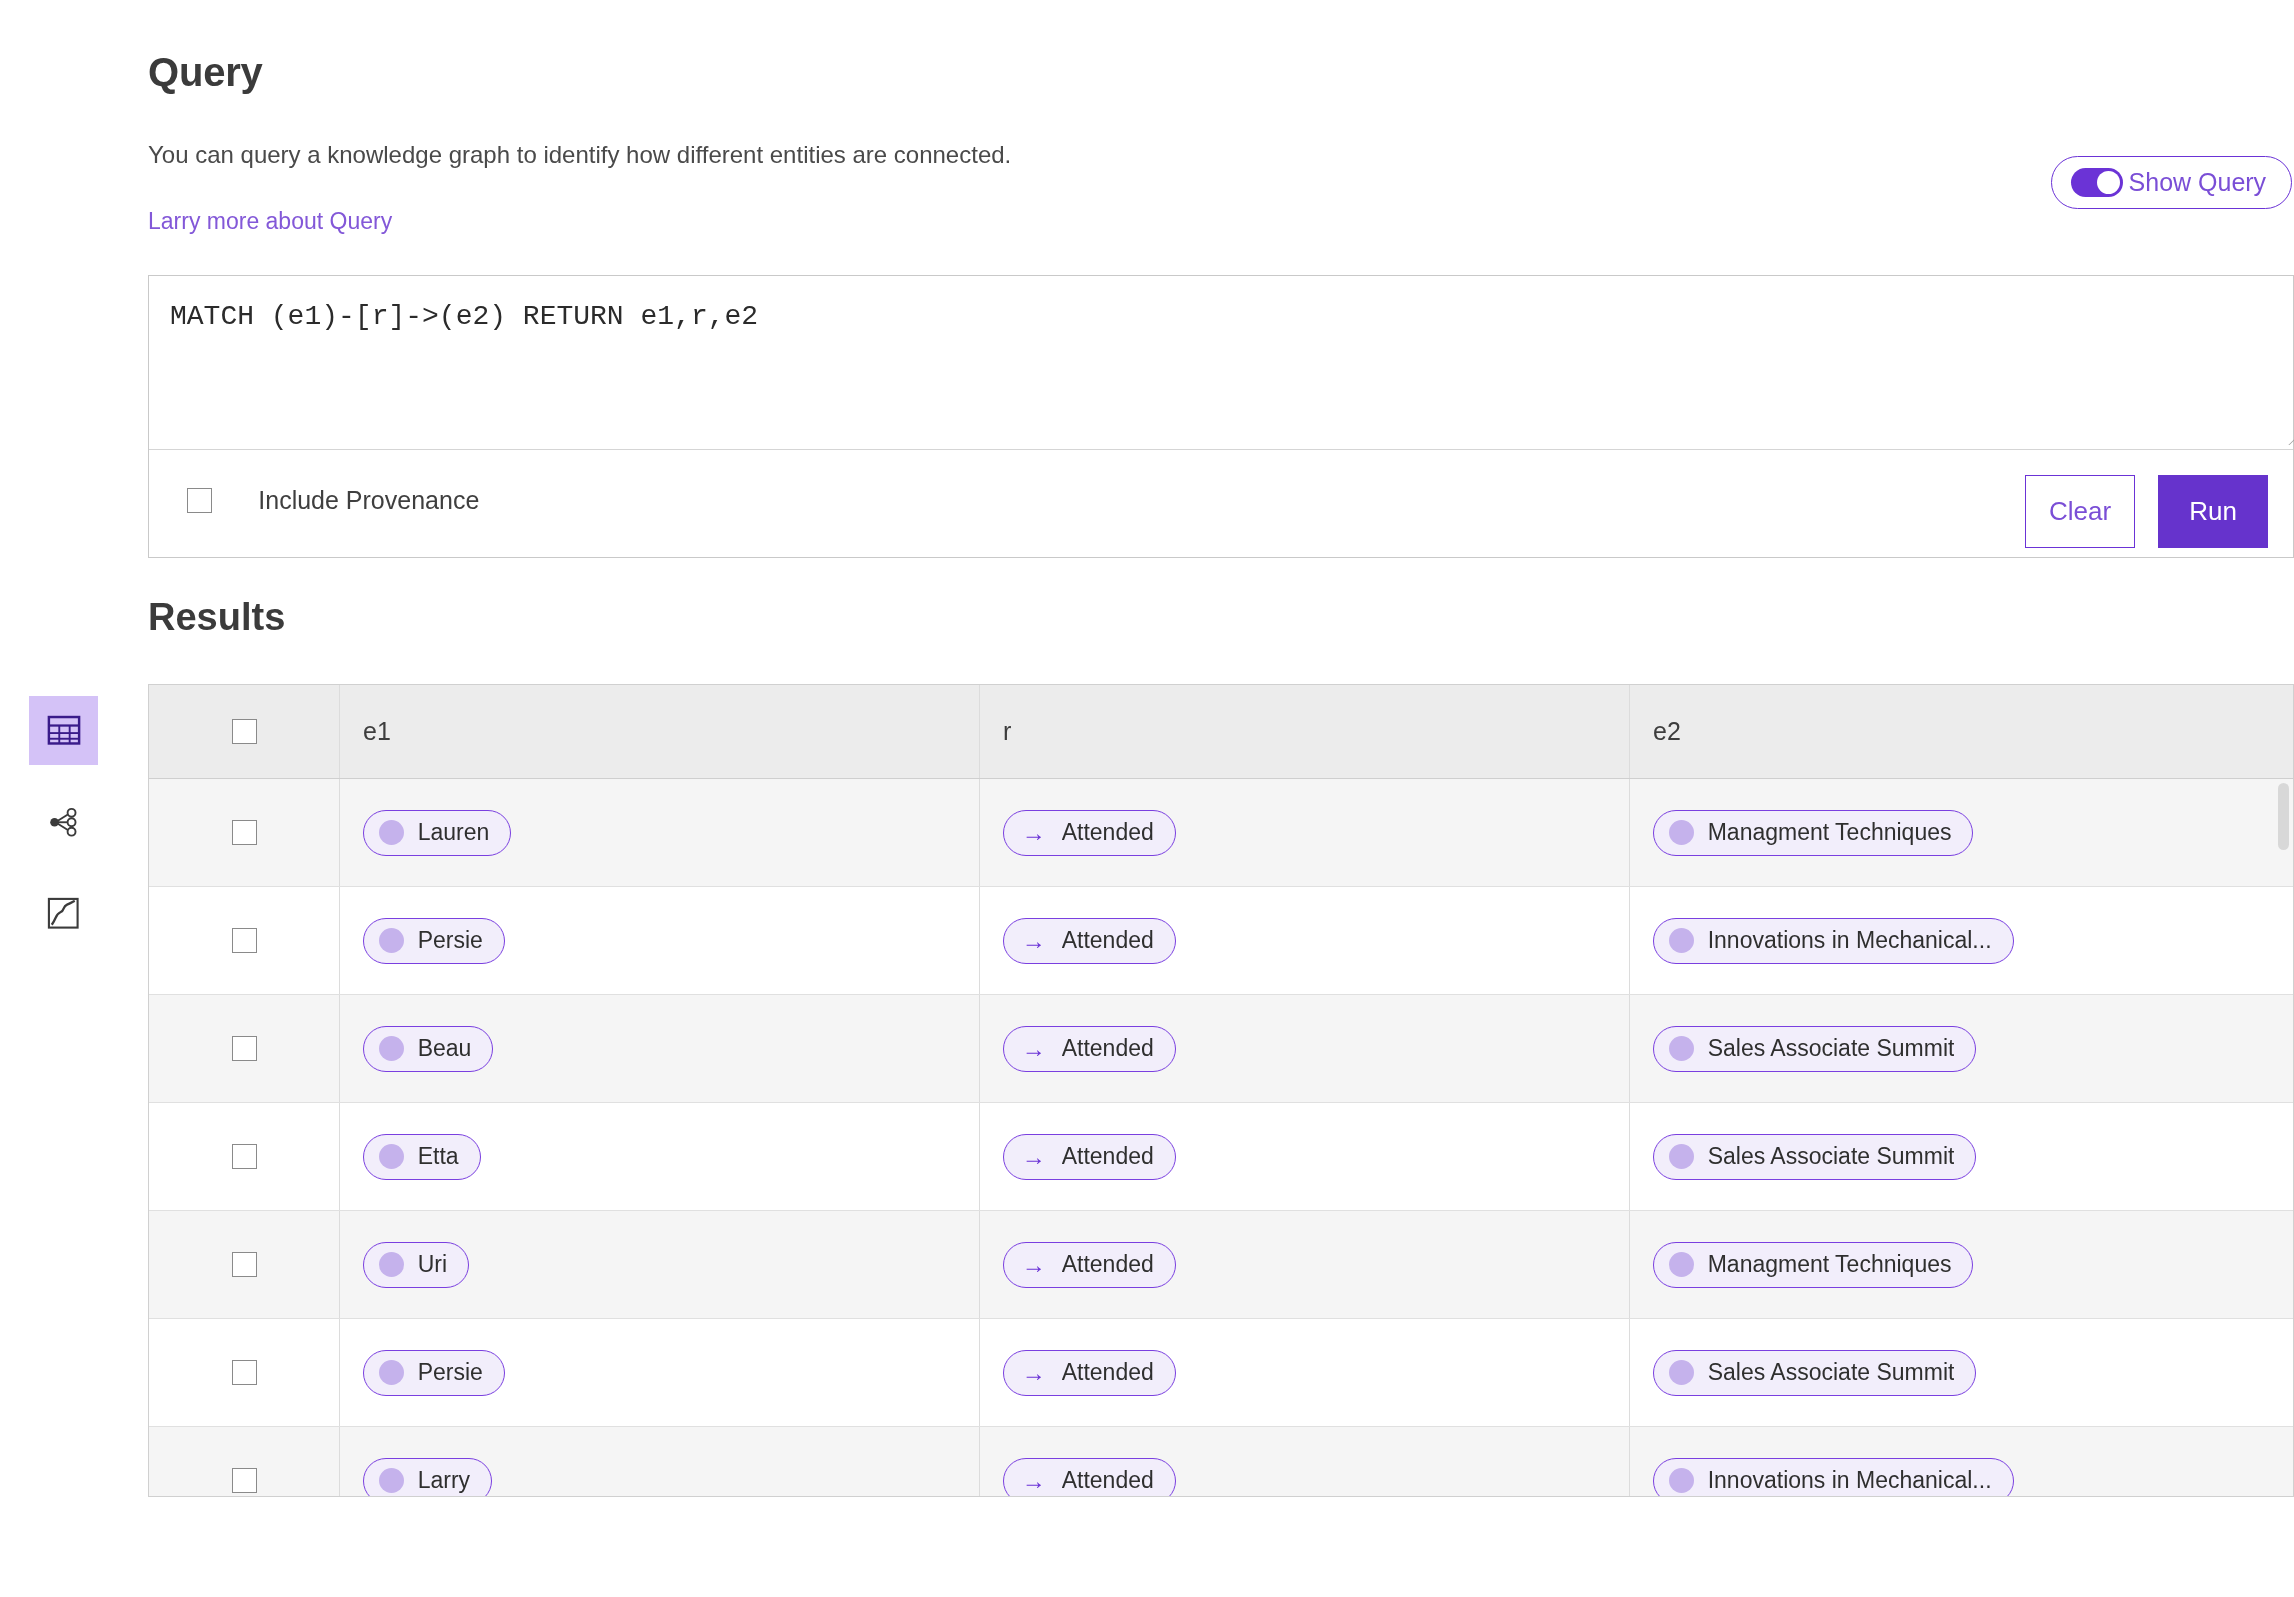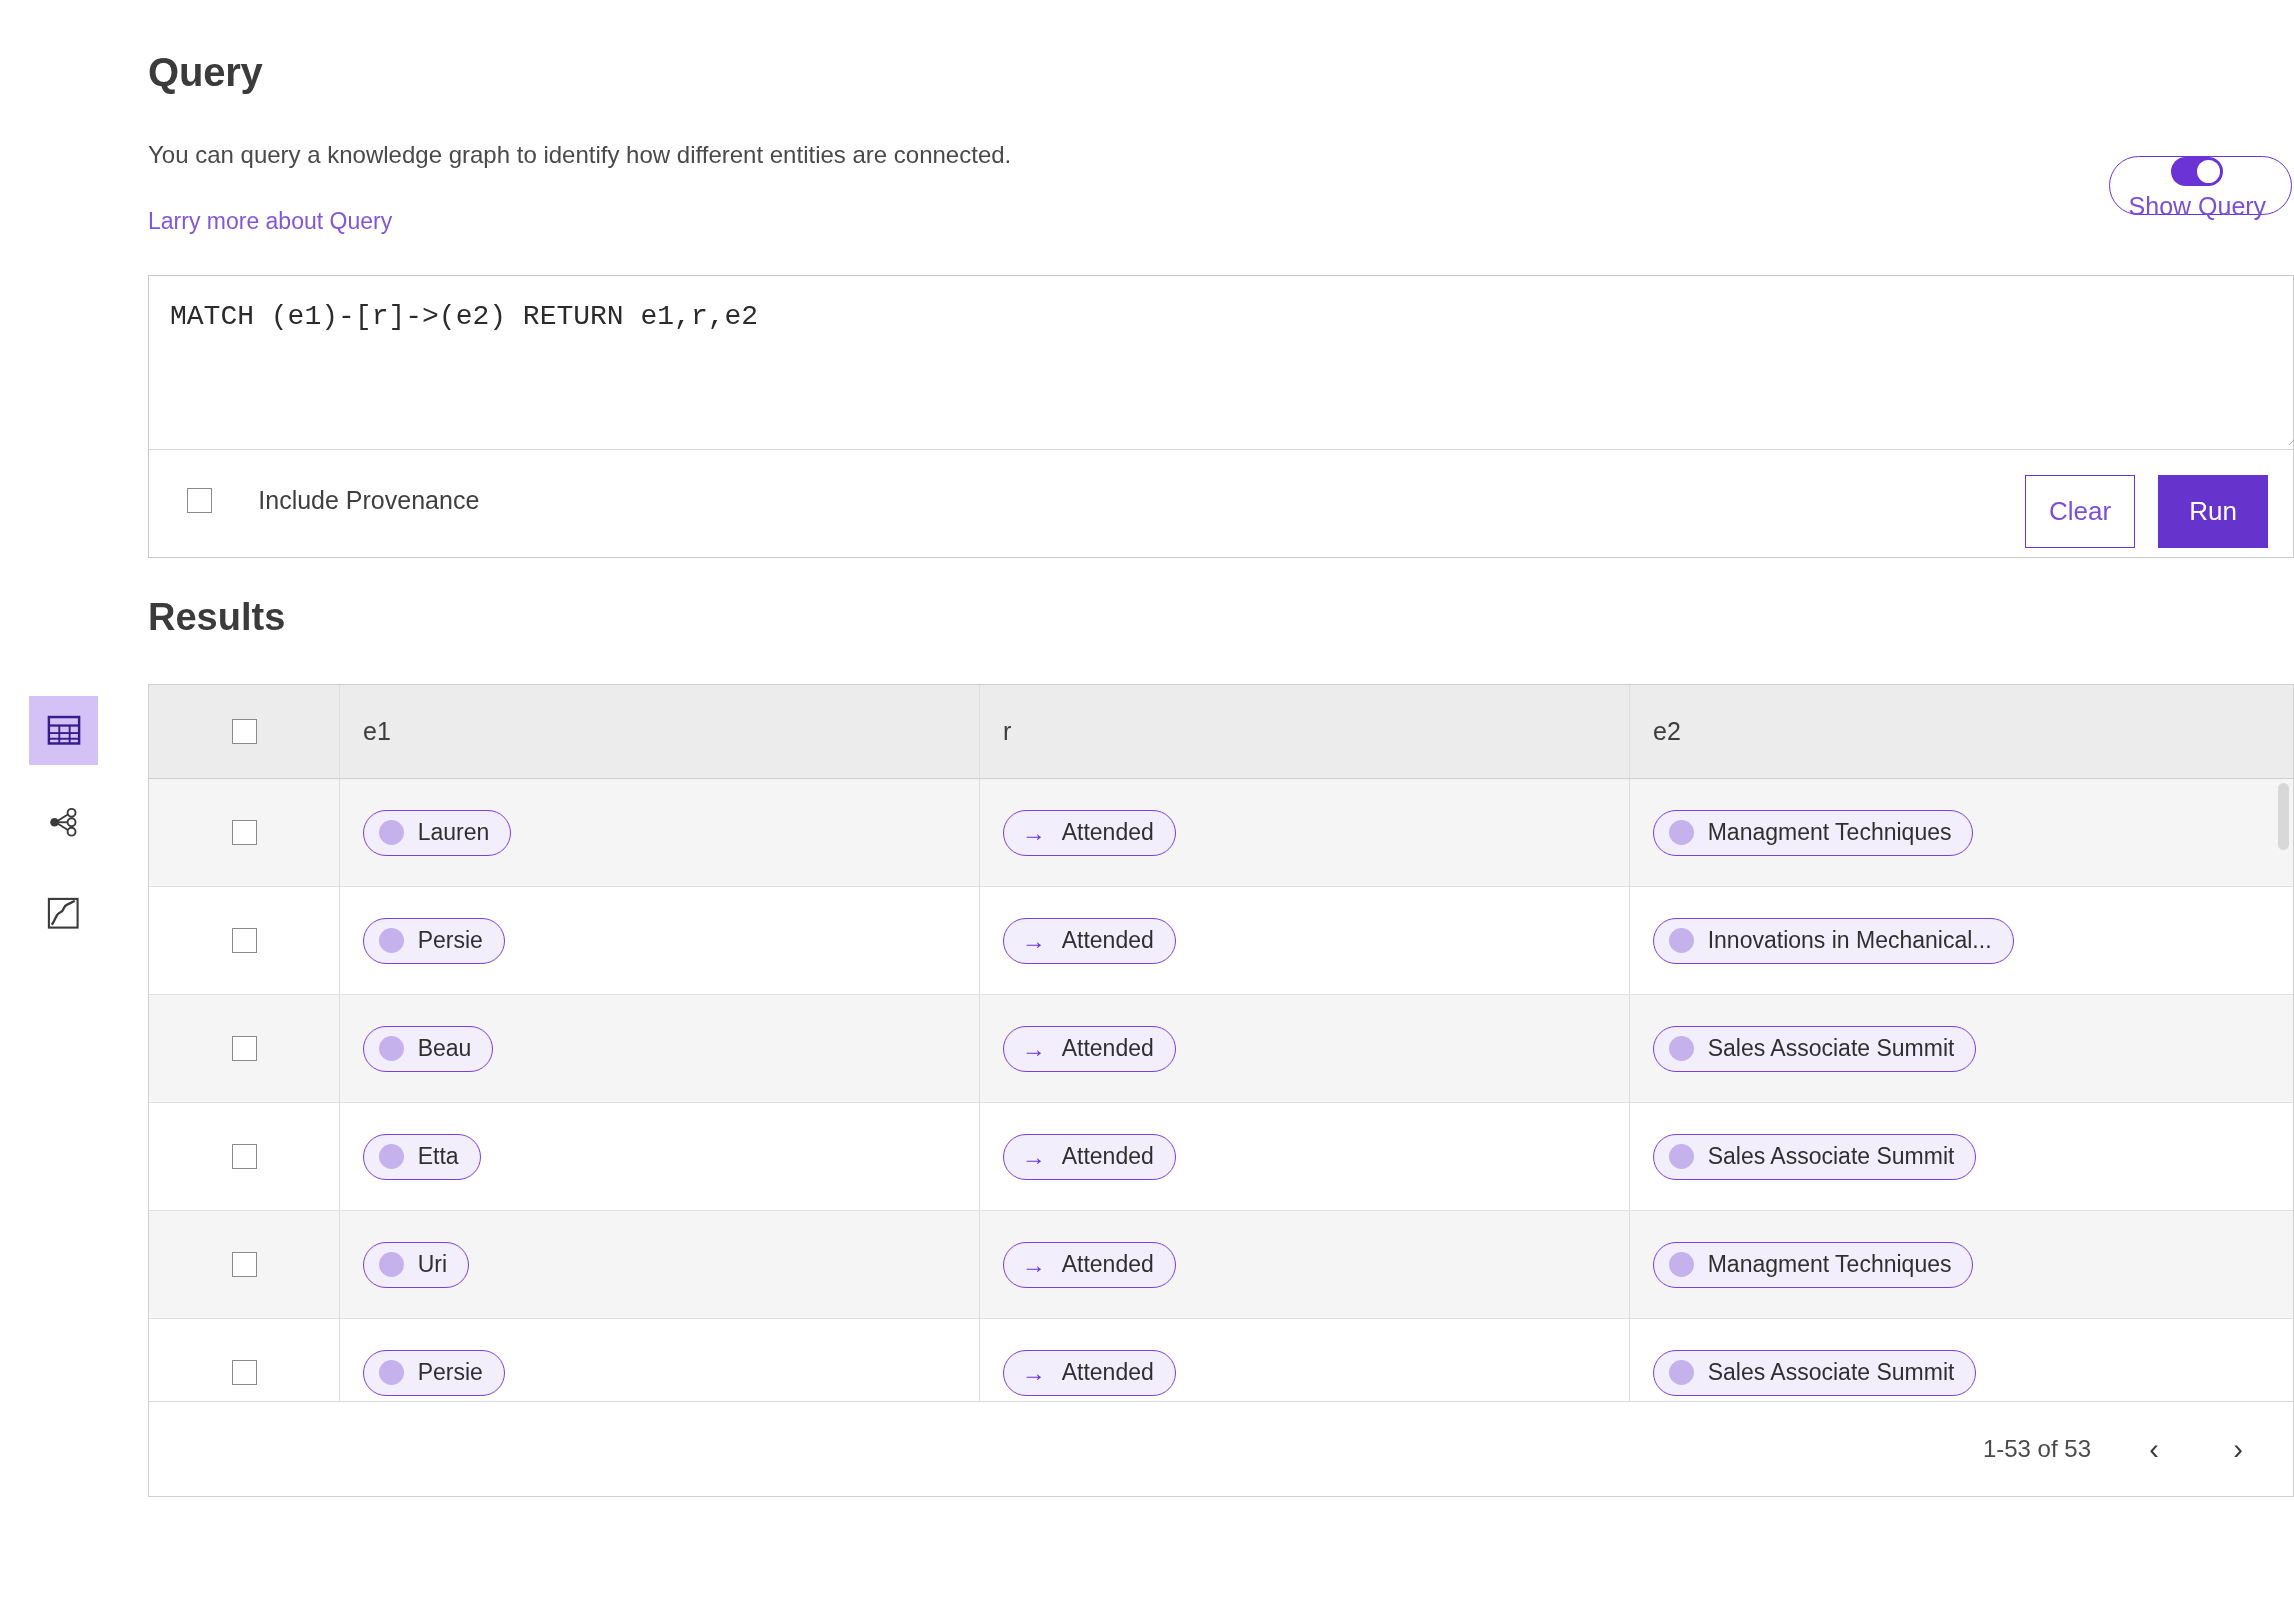--- a/index.html
+++ b/index.html
@@ -70,30 +70,29 @@
     color: #8358d8;
     text-decoration: none;
     cursor: pointer;
   }
 
   
   .show-query {
     position: absolute;
     right: 1.9px;
     top: 156px;
-    height: 59px;
+    height: 53px;
     border: 1.9px solid #6b33d6;
     border-radius: 34px;
     display: flex;
     align-items: center;
     gap: 5.7px;
     padding: 0 25px 0 19px;
     background: #ffffff;
     cursor: pointer;
-    flex-direction: column;
   }
   .switch {
     width: 52px;
     height: 29px;
     border-radius: 15.3px;
     background: #6b33d6;
     position: relative;
     flex: 0 0 auto;
   }
   .switch .knob {
@@ -607,20 +606,15 @@
             <span class="chip-text">Innovations in Mechanical...</span>
           </span>
         </div>
       </div>
 
       <div class="vscroll">
         <div class="thumb"></div>
       </div>
     </div>
 
-    <div class="tfoot">
-      <span class="range-text">1-53 of 53</span>
-      <button class="pager-btn">‹</button>
-      <button class="pager-btn">›</button>
-    </div>
   </div>
 </div>
 
 
 </body></html>

